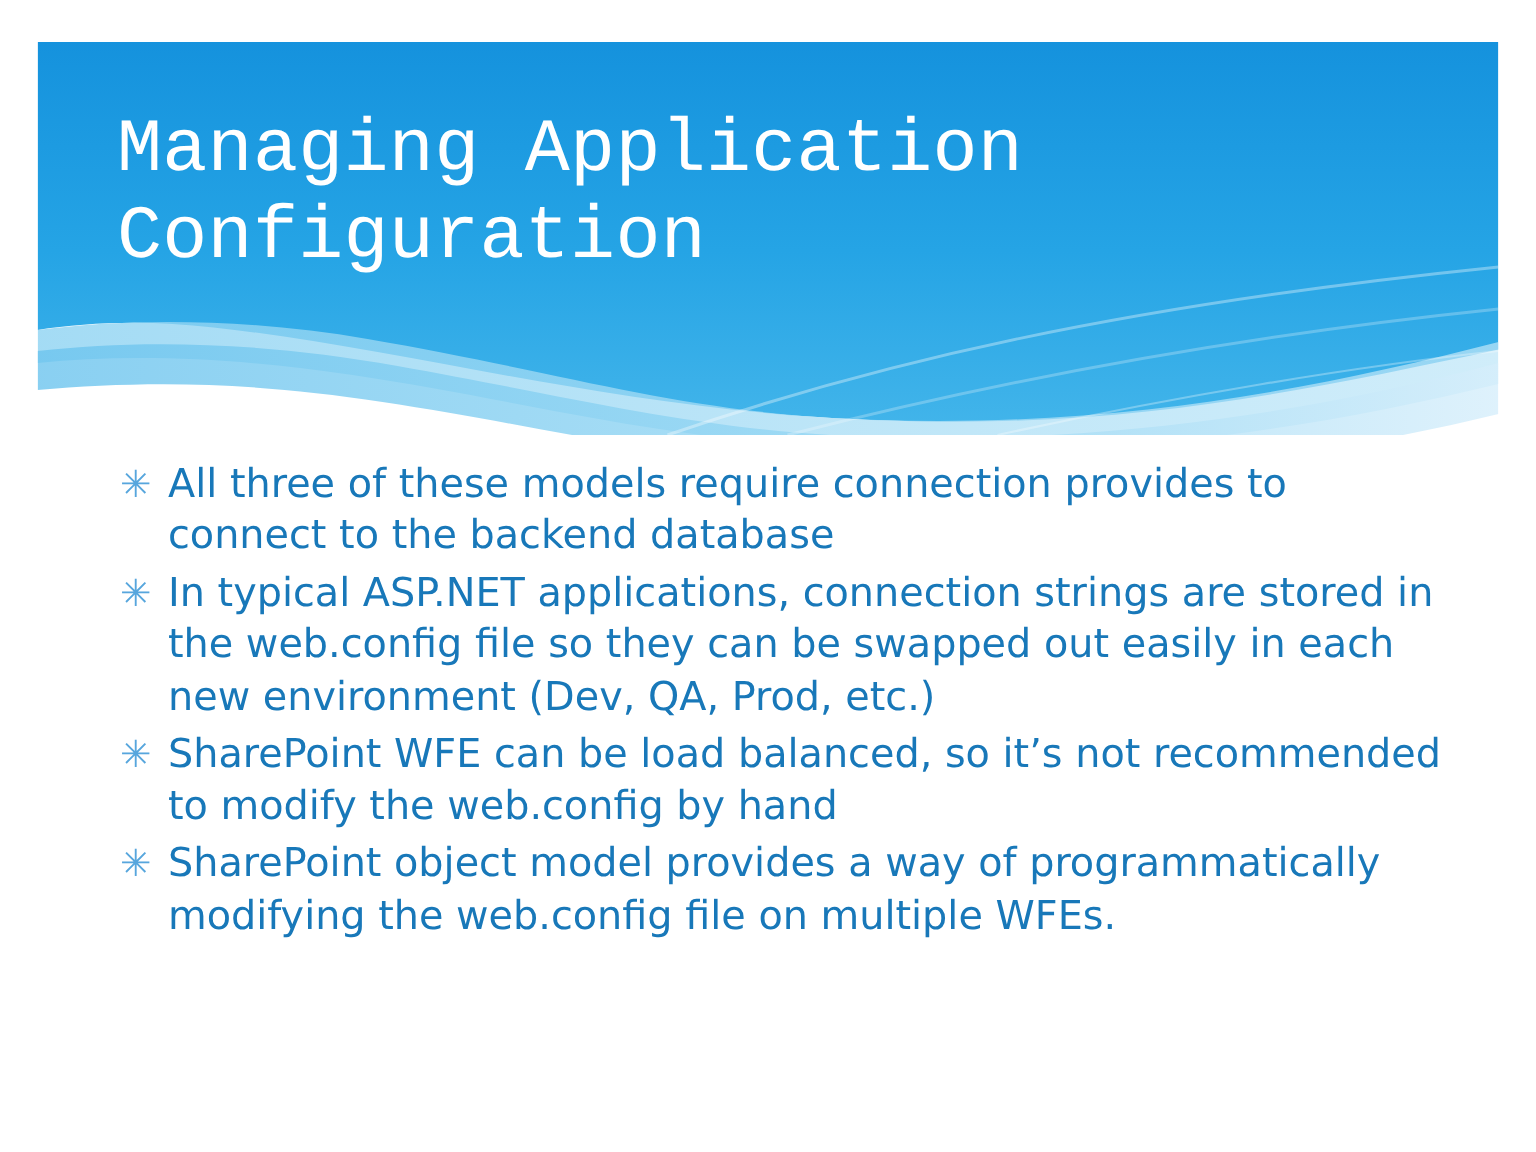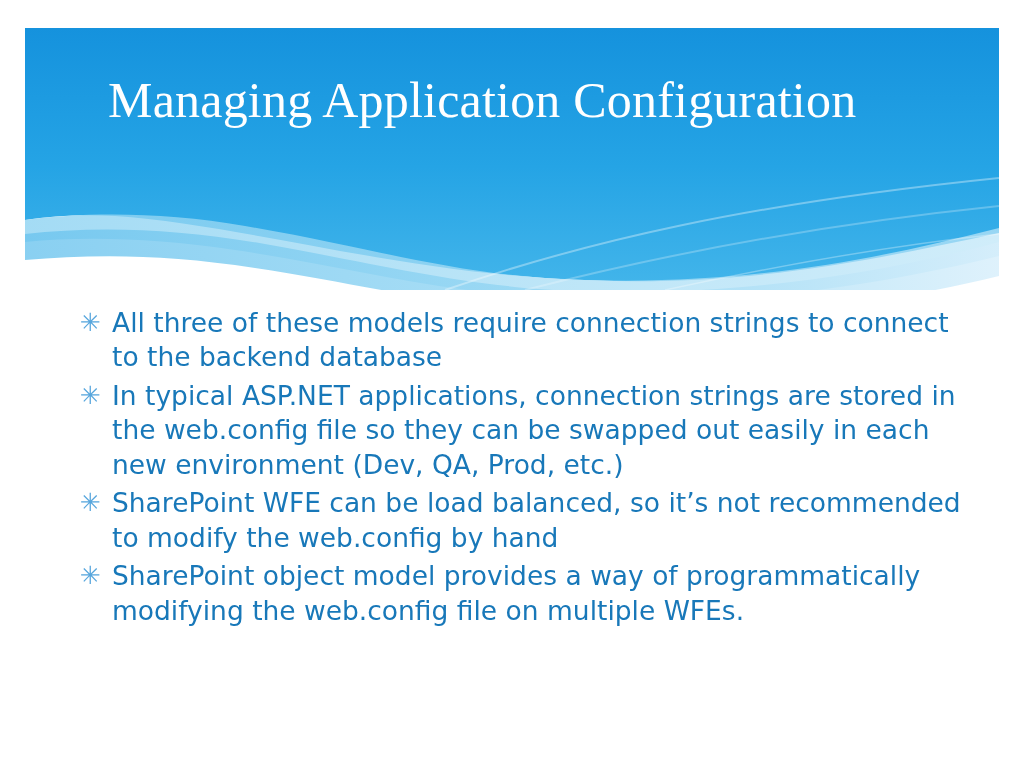--- a/index.html
+++ b/index.html
@@ -36,22 +36,21 @@
   .slide-title {
     position: absolute;
     left: 78px;
     top: 72px;
     width: 900px;
     color: #ffffff;
     font-size: 50px;
     font-weight: 400;
     letter-spacing: 0.2px;
     line-height: 1.15;
-    font-family: Liberation Serif, serif;
-    margin-left: 30px;
+    font-family: Liberation Mono, monospace;
   }
   .body-area {
     position: absolute;
     left: 70px;
     top: 306px;
     width: 900px;
   }
   ul.bullets {
     list-style: none;
     margin: 0;
@@ -118,21 +117,21 @@
       <path d="M640,262 C760,236 880,216 974,206" fill="none" stroke="#ffffff" stroke-opacity="0.3" stroke-width="1.5"></path>
     </svg>
   </div>
 
   <div class="slide-title">Managing Application Configuration</div>
 
   <div class="body-area">
     <ul class="bullets">
       <li>
         <span class="bullet-mark">✳</span>
-        <span class="bullet-text">All three of these models require connection strings to connect to the backend database</span>
+        <span class="bullet-text">All three of these models require connection provides to connect to the backend database</span>
       </li>
       <li>
         <span class="bullet-mark">✳</span>
         <span class="bullet-text">In typical ASP.NET applications, connection strings are stored in the web.config file so they can be swapped out easily in each new environment (Dev, QA, Prod, etc.)</span>
       </li>
       <li>
         <span class="bullet-mark">✳</span>
         <span class="bullet-text">SharePoint WFE can be load balanced, so it’s not recommended to modify the web.config by hand</span>
       </li>
       <li>

